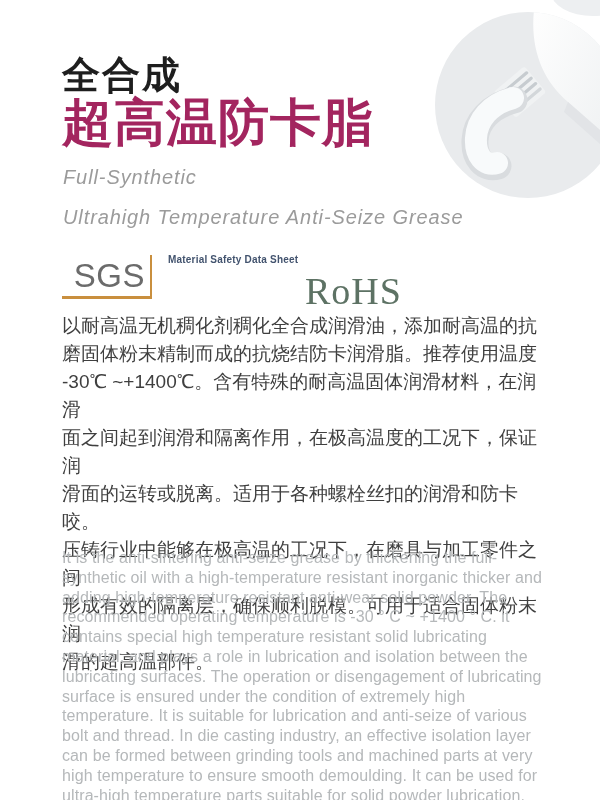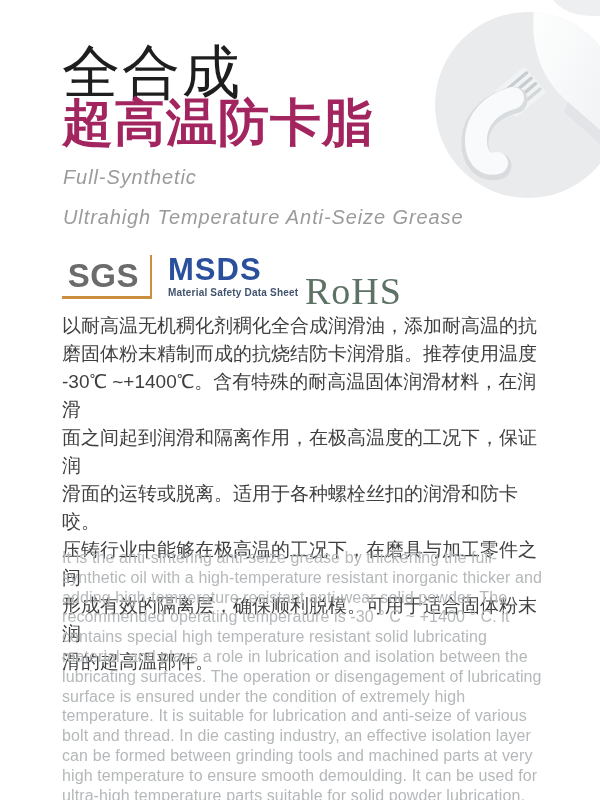--- a/index.html
+++ b/index.html
@@ -4,42 +4,42 @@
 <style>
   html,body{margin:0;padding:0;background:#ffffff;}
   .page{
     position:relative;width:600px;height:800px;background:#ffffff;
     overflow:hidden;font-family:"Liberation Sans",sans-serif;
   }
   
   .hero-photo{position:absolute;left:418px;top:0;width:182px;height:212px;}
   
   .title-cn-1{
-    position:absolute;left:62px;top:39px;
-    font-size:58px;font-weight:400;color:#1e1e1e;letter-spacing:2px;line-height:1.15;
+    position:absolute;left:62px;top:54px;
+    font-size:38px;font-weight:700;color:#1e1e1e;letter-spacing:2px;line-height:1.15;
   }
   .title-cn-2{
     position:absolute;left:62px;top:94px;
     font-size:51px;font-weight:700;color:#a3255f;letter-spacing:1px;line-height:1.15;
   }
   .subtitle{
     position:absolute;left:63px;color:#9b9b9b;font-style:italic;
     font-size:20px;letter-spacing:0.9px;
   }
   .subtitle.line1{top:166px;}
   .subtitle.line2{top:200px;margin-top:6px;}
   
   .logos{position:absolute;left:62px;top:253px;height:52px;}
   .sgs{
     position:absolute;left:0;top:2px;width:88px;height:41px;
     border-bottom:3px solid #c98f3e;text-align:right;
   }
   .sgs .sgs-text{
-    font-size:33px;font-weight:700;color:#6b6b6b;letter-spacing:0.5px;
-    line-height:41px;padding-right:11px;display:inline-block;
+    font-size:33px;font-weight:400;color:#6b6b6b;letter-spacing:0.5px;
+    line-height:41px;padding-right:5px;display:inline-block;
   }
   .sgs::after{
     content:"";position:absolute;right:-2px;top:0px;width:2px;height:44px;background:#c98f3e;
   }
   .msds{position:absolute;left:106px;top:0px;width:130px;text-align:left;}
   .msds .msds-text{
     font-size:31px;font-weight:800;color:#2a4f9d;letter-spacing:1px;line-height:33px;
   }
   .msds .msds-sub{
     font-size:10px;font-weight:700;color:#42536e;letter-spacing:0.2px;margin-top:1px;white-space:nowrap;
@@ -102,21 +102,20 @@
   <div class="title-cn-1">全合成</div>
   <div class="title-cn-2">超高温防卡脂</div>
   <div class="subtitle line1">Full-Synthetic</div>
   <div class="subtitle line2">Ultrahigh Temperature Anti-Seize Grease</div>
 
   <div class="logos">
     <div class="sgs">
       <span class="sgs-text">SGS</span>
     </div>
     <div class="msds">
-      <div class="msds-text">MSDS</div>
       <div class="msds-sub">Material Safety Data Sheet</div>
     </div>
     <div class="rohs">RoHS</div>
   </div>
 
   <div class="desc-cn">以耐高温无机稠化剂稠化全合成润滑油，添加耐高温的抗
 磨固体粉末精制而成的抗烧结防卡润滑脂。推荐使用温度
 -30℃ ~+1400℃。含有特殊的耐高温固体润滑材料，在润滑
 面之间起到润滑和隔离作用，在极高温度的工况下，保证润
 滑面的运转或脱离。适用于各种螺栓丝扣的润滑和防卡咬。

